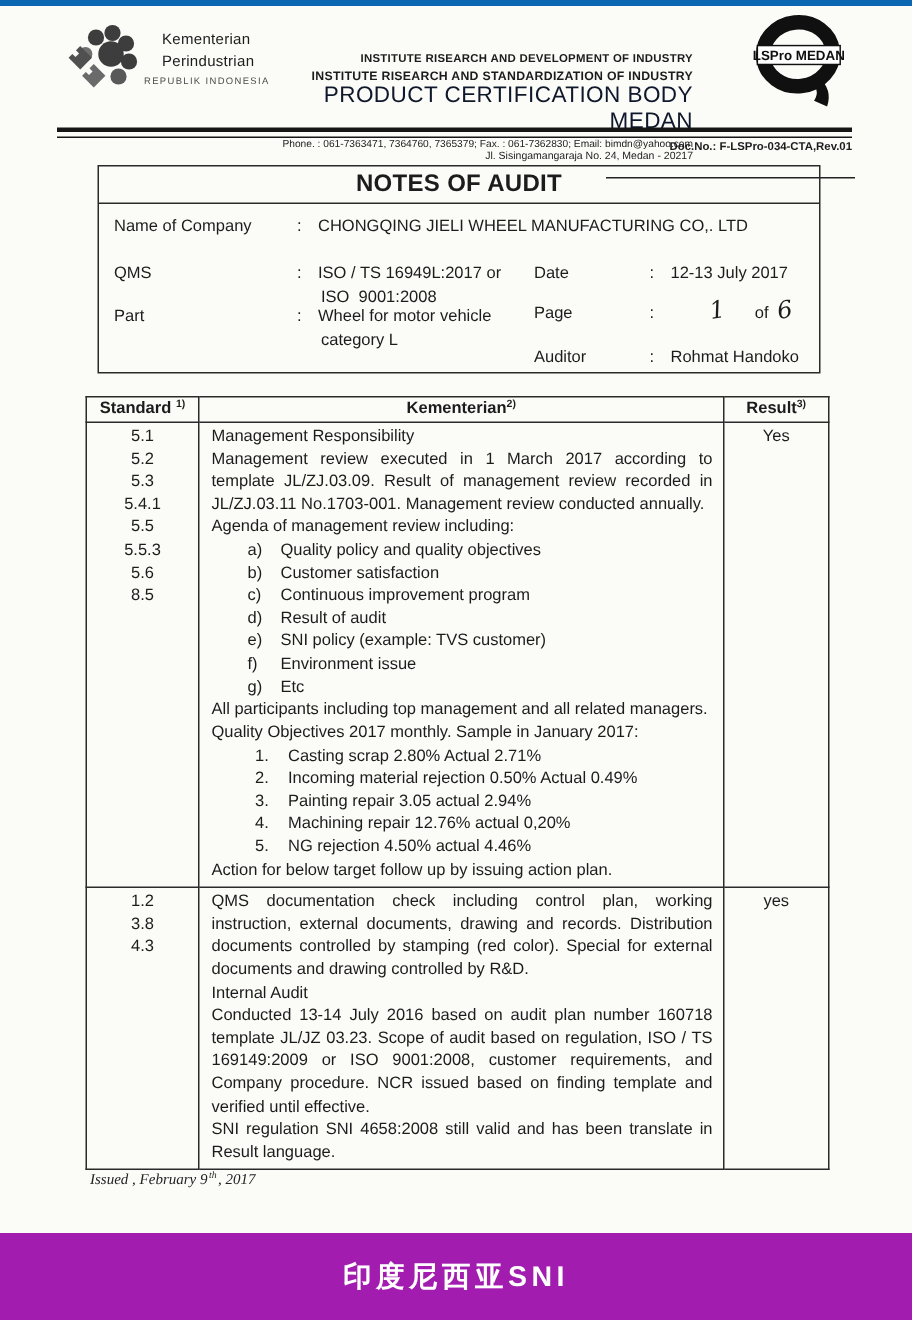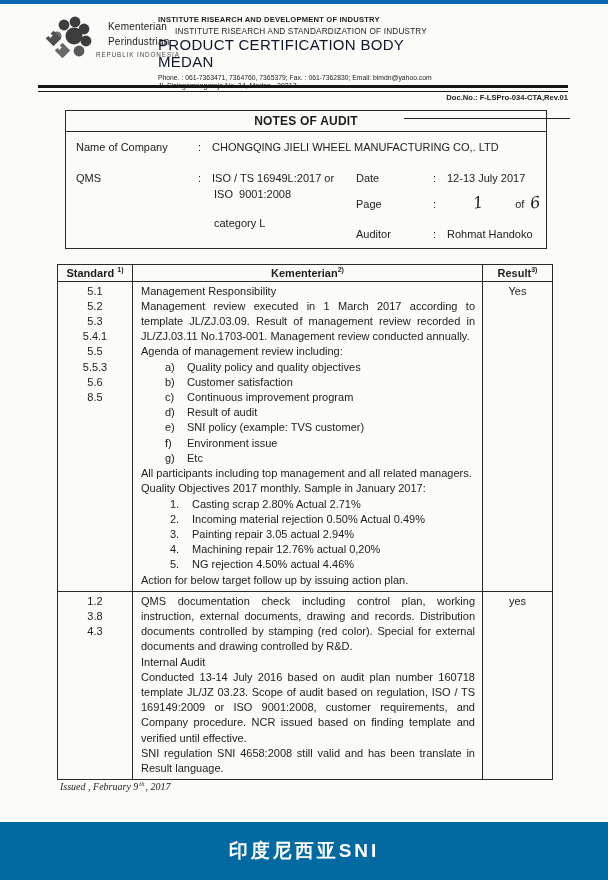--- a/index.html
+++ b/index.html
@@ -8,55 +8,55 @@
     background:#fbfbf8; overflow:hidden;
     font-family:"Liberation Sans", sans-serif; color:#1c1c1c;
   }
   .top-strip { position:absolute; top:0; left:0; right:0; height:4px; background:#0b67b2; }
 
   
   .gear-wrap { position:absolute; top:14px; left:44px; }
   .ministry-text { position:absolute; top:19px; left:96px; }
   .m1,.m2 { font-size:10px; font-weight:normal; line-height:15px; letter-spacing:0.2px;padding-left:12px; }
   .m3 { font-size:6.3px; letter-spacing:0.9px; color:#4a4a4a; margin-top:2px; }
-  .org-block { position:absolute; top:15px; left:158px; width:304px; text-align:left; }
+  .org-block { position:absolute; top:34px; left:158px; width:304px; text-align:right; }
   .o1 { font-size:7.6px; font-weight:bold; letter-spacing:0.2px; }
-  .o2 { font-size:8.2px; font-weight:normal; letter-spacing:0.2px; margin-top:3px;margin-left:17px; }
+  .o2 { font-size:8.2px; font-weight:bold; letter-spacing:0.2px; margin-top:3px;margin-left:17px; }
   .o3 { font-size:15px; margin-top:0; letter-spacing:0.3px; color:#0f172a; }
   .o-contact { font-size:6.8px; margin-top:4px; color:#222; }
   .o-address { font-size:7px; margin-top:1px; color:#222; }
   .lspro-wrap { position:absolute; top:9px; left:502px; }
 
   .double-rule { position:absolute; top:85px; left:38px; width:530px; height:3px;
     border-top:3px solid #161616; border-bottom:1.3px solid #161616; }
   .docno { position:absolute; top:93px; right:38px; font-size:7.6px; font-weight:bold;
     border-bottom:1.4px solid #222; padding:0 2px 16px 42px; }
 
   
   .audit-box { position:absolute; top:110px; left:65px; width:482px; height:139px;
     border:1.6px solid #2a2a2a; box-sizing:border-box; }
-  .audit-title { text-align:center; font-weight:bold; font-size:12px; padding:3px 0 3px;
+  .audit-title { text-align:center; font-weight:bold; font-size:16px; padding:3px 0 3px;
     border-bottom:1.5px solid #2a2a2a; letter-spacing:0.2px; }
   .audit-fields { position:relative; height:115px; font-size:11px; }
   .frow { position:absolute; white-space:nowrap; }
   .label-l { display:inline-block; width:122px; }
   .label-r { display:inline-block; width:77px; }
   .colon { display:inline-block; width:14px; }
   .pre { white-space:pre; }
   .f-company { top:9px;  left:10px; }
   .f-qms     { top:40px; left:10px; }
   .f-qms2    { top:56px; left:148px; }
   .f-part    { top:69px; left:10px; }
   .f-part2   { top:85px; left:148px; }
   .f-date    { top:40px; left:290px; }
   .f-page    { top:61px; left:290px; }
   .f-auditor { top:96px; left:290px; }
   .hw { font-family:"DejaVu Serif", serif; font-style:italic; font-size:16px;
     display:inline-block; transform:rotate(-9deg); }
-  .hw-one { margin-left:26px; } .of-word { margin-left:32px; font-size:11px; } .hw-six { margin-left:6px; }
+  .hw-one { margin-left:26px; } .of-word { margin-left:20px; font-size:11px; } .hw-six { margin-left:6px; }
 
   
   .audit-table { position:absolute; top:264px; left:57px; width:495px;
     border-collapse:collapse; table-layout:fixed; font-size:11px; }
   .audit-table th, .audit-table td { border:1.5px solid #2a2a2a; }
   .audit-table th { font-weight:bold; font-size:11px; padding:1px 0 2px; }
   sup { font-size:7px; }
   .col-std { width:75px; } .col-obs { width:350px; } .col-res { width:70px; }
   .std-cell { vertical-align:top; text-align:center; padding-top:2px; }
   .std-item { line-height:15.2px; }
@@ -68,21 +68,21 @@
   .li .m { flex:0 0 22px; }
   .li .t { flex:1; }
   .gap-top { margin-top:15px; }
   .res-cell { vertical-align:top; text-align:center; padding-top:2px; line-height:15.2px; }
 
   .issued { position:absolute; top:780px; left:60px;
     font-family:"Liberation Serif", serif; font-style:italic; font-size:10px; color:#222; }
   .issued sup { font-size:6.5px; margin:0 1px; }
 
   .footer-banner { position:absolute; left:0; right:0; top:822px; height:58px;
-    background:#0369a1; display:flex; align-items:center; justify-content:center; }
+    background:#a21caf; display:flex; align-items:center; justify-content:center; }
   .banner-text { color:#ffffff; font-size:19px; font-weight:bold; letter-spacing:3px; }
 </style>
 </head>
 <body>
 
 <div class="page">
   <div class="top-strip"></div>
 
   <div class="gear-wrap">
     <svg width="48" height="50" viewBox="0 0 48 50">
@@ -110,34 +110,47 @@
   </div>
 
   <div class="org-block">
     <div class="o1">INSTITUTE RISEARCH AND DEVELOPMENT OF INDUSTRY</div>
     <div class="o2">INSTITUTE RISEARCH AND STANDARDIZATION OF INDUSTRY</div>
     <div class="o3">PRODUCT CERTIFICATION BODY MEDAN</div>
     <div class="o-contact">Phone. : 061-7363471, 7364760, 7365379; Fax. : 061-7362830; Email: bimdn@yahoo.com</div>
     <div class="o-address">Jl. Sisingamangaraja No. 24, Medan - 20217</div>
   </div>
 
+  <div class="lspro-wrap">
+    <svg width="62" height="66" viewBox="0 0 64 68">
+      <g transform="rotate(-6 31 28)">
+        <ellipse cx="31" cy="28" rx="24" ry="22" fill="none" stroke="#101010" stroke-width="10"></ellipse>
+      </g>
+      <path d="M45 44 Q55 52 51 64 L42 60 Q47 52 39 47 Z" fill="#101010"></path>
+      <rect x="3" y="22" width="57" height="13" fill="#ffffff" stroke="#101010" stroke-width="1"></rect>
+      <text x="31.5" y="32" text-anchor="middle" font-size="9.2" font-weight="bold" font-family="Liberation Sans, sans-serif" fill="#101010">LSPro MEDAN</text>
+    </svg>
+  </div>
 
   <div class="double-rule"></div>
   <div class="docno">Doc.No.: F-LSPro-034-CTA,Rev.01</div>
 
   <div class="audit-box">
     <div class="audit-title">NOTES OF AUDIT</div>
     <div class="audit-fields">
       <div class="frow f-company">
         <span class="label-l">Name of Company</span><span class="colon">:</span><span>CHONGQING JIELI WHEEL MANUFACTURING CO,. LTD</span>
       </div>
       <div class="frow f-qms">
         <span class="label-l">QMS</span><span class="colon">:</span><span>ISO / TS 16949L:2017 or</span>
       </div>
       <div class="frow f-qms2 pre">ISO  9001:2008</div>
+      <div class="frow f-part">
+        <span class="label-l">Part</span><span class="colon">:</span><span>Wheel for motor vehicle</span>
+      </div>
       <div class="frow f-part2">category L</div>
       <div class="frow f-date">
         <span class="label-r">Date</span><span class="colon">:</span><span>12-13 July 2017</span>
       </div>
       <div class="frow f-page">
         <span class="label-r">Page</span><span class="colon">:</span><span class="hw hw-one">1</span><span class="of-word">of</span><span class="hw hw-six">6</span>
       </div>
       <div class="frow f-auditor">
         <span class="label-r">Auditor</span><span class="colon">:</span><span>Rohmat Handoko</span>
       </div>

